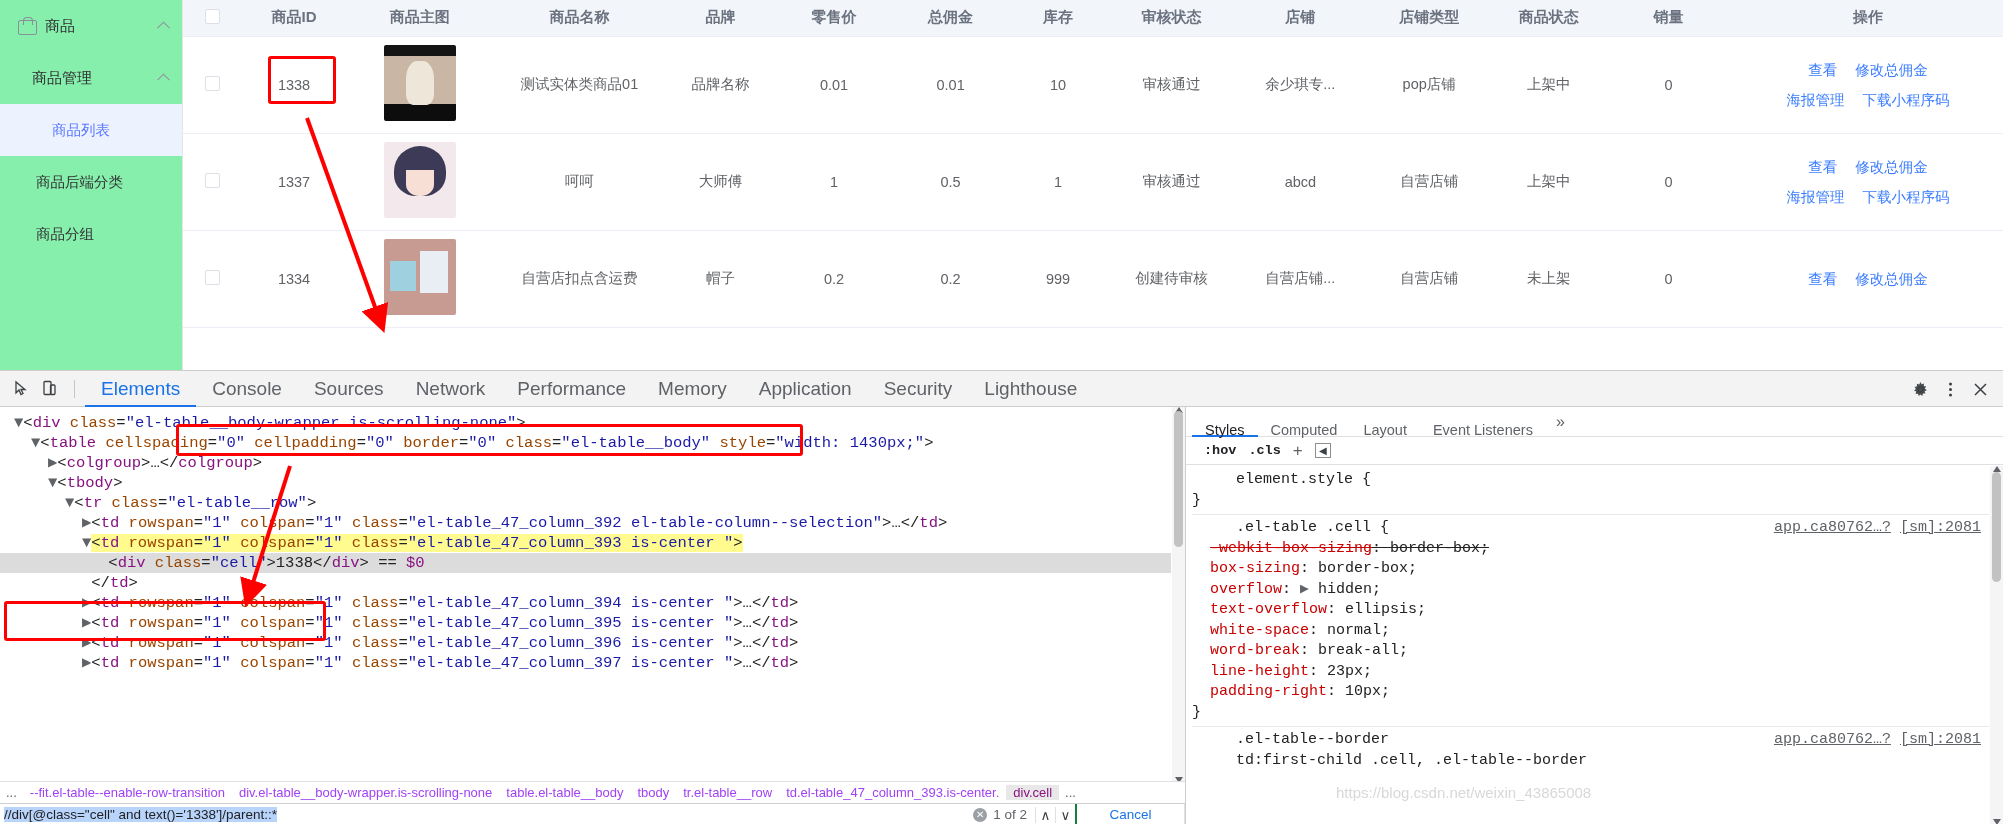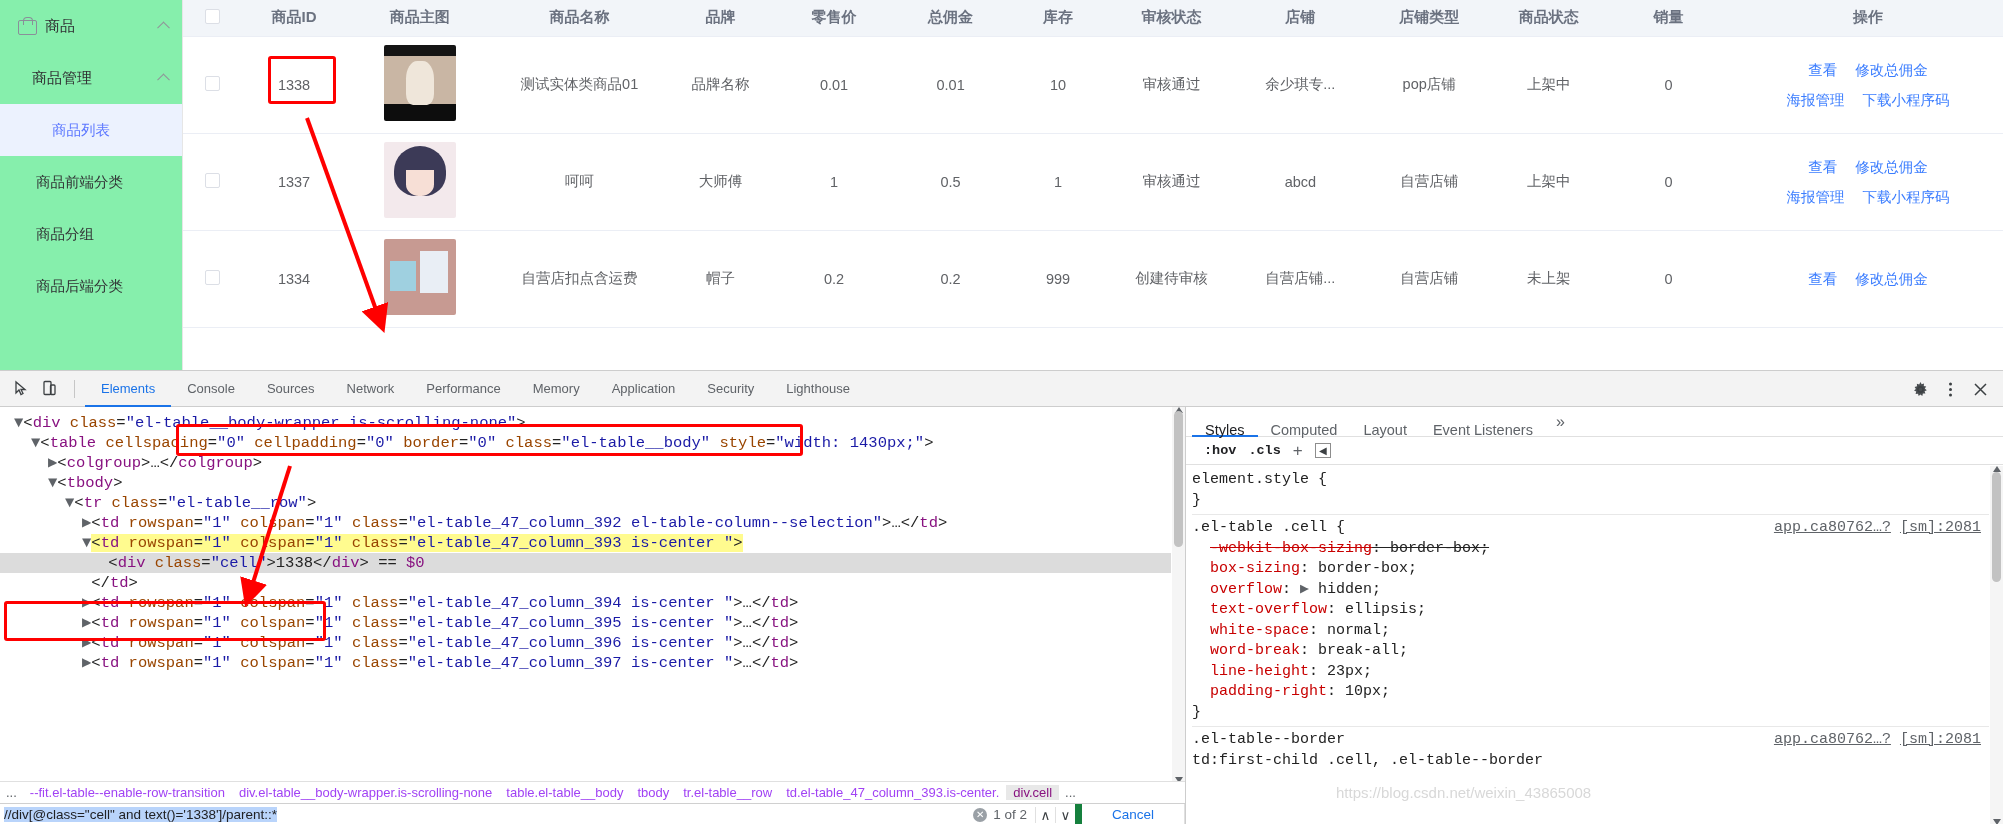--- a/index.html
+++ b/index.html
@@ -69,21 +69,21 @@
   svg.anno { position:absolute; left:0; top:0; width:2003px; height:824px; pointer-events:none; }
 
   
   #devtools { position:absolute; left:0; top:370px; width:2003px; height:454px;
               background:#fff; border-top:1px solid #cdcdcd;
               font-family:"Liberation Sans", sans-serif; }
   #dt-tabbar { height:36px; background:#f3f3f3; border-bottom:1px solid #cdcdcd;
                display:flex; align-items:center; padding-left:8px; position:relative; }
   .dt-icon-btn { width:26px; height:26px; display:flex; align-items:center; justify-content:center; margin-right:2px; }
   .dt-sep { width:1px; height:18px; background:#c6c6c6; margin:0 10px; }
-  .dt-tab { font-size:13px; color:#5f6368; padding:0 16px; height:36px; line-height:36px; white-space:nowrap; }
+  .dt-tab { font-size:19px; color:#5f6368; padding:0 16px; height:36px; line-height:36px; white-space:nowrap; }
   .dt-tab.active { color:#1a73e8; box-shadow:inset 0 -2px 0 #1a73e8; }
   .dt-right { position:absolute; right:8px; top:0; height:36px; display:flex; align-items:center; }
   .dt-right > div { width:30px; height:36px; display:flex; align-items:center; justify-content:center; }
 
   
   #dt-body { position:absolute; top:36px; left:0; width:2003px; height:418px; display:flex; }
   #tree-pane { width:1185px; position:relative; background:#fff; }
   #tree-code {
     font-family:"Liberation Mono", monospace; font-size:15.5px; line-height:20px;
     padding:6px 0 0 0; color:#222; white-space:pre; position:absolute; top:0; left:0; right:14px; bottom:42px; overflow:hidden;
@@ -112,37 +112,37 @@
   #breadcrumb .ell { padding:0 6px; color:#5f6368; }
 
   
   #searchbar { position:absolute; left:0; bottom:0; width:1185px; height:22px;
                border-top:1px solid #d0d0d0; background:#fff; display:flex; align-items:center; font-size:13.5px; }
   #search-input-cell { flex:1; padding-left:4px; color:#202124; font-family:"Liberation Sans", sans-serif; }
   #search-input-cell span { background:#b9d4fb; }
   .sb-x { width:14px;height:14px;border-radius:50%;background:#9aa0a6;color:#fff;font-size:10px;display:flex;align-items:center;justify-content:center;margin-right:6px;}
   .sb-count { color:#5f6368; margin-right:8px; }
   .sb-nav { width:20px; text-align:center; color:#3c4043; border-left:1px solid #e0e0e0; }
-  .sb-cancel { width:110px; text-align:center; color:#1a73e8; border-left:7px solid #15803d; border-right:1px solid #e0e0e0; height:22px; line-height:22px; }
+  .sb-cancel { width:110px; text-align:center; color:#1a73e8; border-left:2px solid #15803d; border-right:1px solid #e0e0e0; height:22px; line-height:22px; }
 
   
   #styles-pane { width:818px; position:relative; background:#fff; border-left:1px solid #cdcdcd; }
   #styles-tabbar { height:30px; display:flex; align-items:center; border-bottom:1px solid #e0e0e0; padding-left:6px; }
   .st-tab { font-size:14.5px; color:#5f6368; padding:8px 13px; height:30px; line-height:30px; white-space:nowrap; }
   .st-tab.active { color:#202124; box-shadow:inset 0 -2px 0 #1a73e8; }
   .st-more { font-size:16px; color:#5f6368; padding:0 10px; }
   #filter-row { height:28px; display:flex; align-items:center; border-bottom:1px solid #e0e0e0; padding:0 6px; }
   #filter-input { flex:1; height:20px; border:1px solid #d0d0d0; border-radius:2px; font-size:13.5px; color:#9aa0a6; padding:0 5px; line-height:19px; }
   .f-btn { font-family:"Liberation Mono", monospace; font-size:13.5px; color:#202124; margin-left:12px; font-weight:bold; }
   .f-plus { font-size:17px; color:#5f6368; margin-left:12px; }
   .f-box { width:16px;height:15px;border:1px solid #8d8d8d;margin-left:12px;display:flex;align-items:center;justify-content:center;font-size:10px;color:#3c4043;}
   #css-area { position:absolute; left:0; top:59px; right:14px; bottom:0; overflow:hidden;
               font-family:"Liberation Mono", monospace; font-size:15px; line-height:20.5px; padding:4px 0 0 6px; color:#222; white-space:pre;}
   .rule-sep { border-top:1px solid #e8e8e8; margin:3px 0 3px 0; height:0; }
-  .sel { color:#222; }
+  .sel { color:#222;margin-left:44px; }
   .prop { color:#c80000; }
   .pval { color:#222; }
   .strike { text-decoration:line-through; }
   .srcfile { color:#5f6368; float:right; padding-right:8px; }
   .srcfile u { text-decoration:underline; }
   #styles-scroll { position:absolute; right:0; top:59px; width:13px; bottom:0; background:#f5f5f5; }
   #styles-scroll .thumbv { position:absolute; left:2px; top:6px; width:9px; height:110px; background:#c2c2c2; border-radius:5px; }
   .wmark { position:absolute; color:#d8d8d8; font-size:15px; font-family:"Liberation Sans",sans-serif; }
 </style>
 </head>
@@ -157,27 +157,24 @@
       <span class="chev"></span>
     </div>
     <div class="side-sub-head">
       <span>商品管理</span>
       <span class="chev"></span>
     </div>
     <div class="side-item active">
       <span>商品列表</span>
     </div>
     <div class="side-item sub2">
-      <span>商品前端分类</span>
+      <span>商品后端分类</span>
     </div>
     <div class="side-item sub2">
       <span>商品分组</span>
-    </div>
-    <div class="side-item sub2">
-      <span>商品后端分类</span>
     </div>
   </div>
 
   <div id="table-wrap">
     <table class="grid">
       <colgroup>
         <col style="width:48px">
           <col style="width:85px">
           <col style="width:120px">
           <col style="width:140px">

